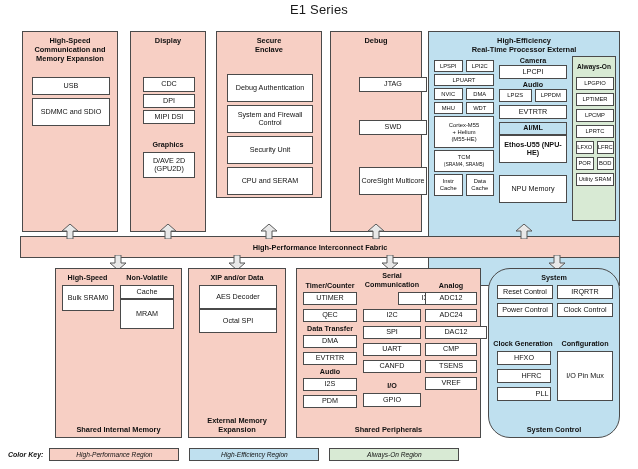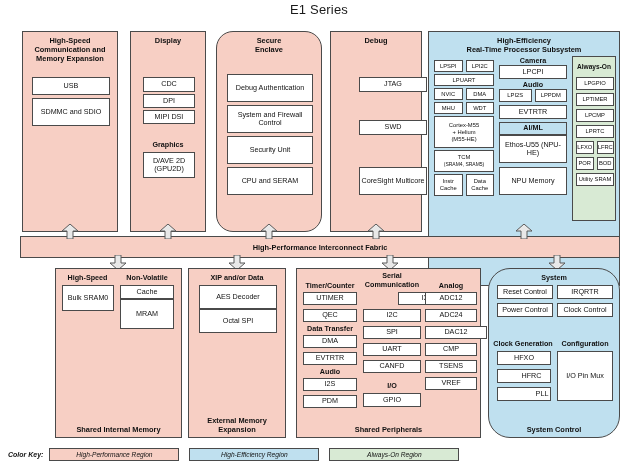--- a/index.html
+++ b/index.html
@@ -106,21 +106,21 @@
     <div class="reg-title">Display</div>
     <div class="stack" style="left:12px;top:45px;width:52px;">
       <div class="cell" style="height:15px;margin-bottom:2px;">CDC</div>
       <div class="cell" style="height:14px;margin-bottom:2px;">DPI</div>
       <div class="cell" style="height:14px;">MIPI DSI</div>
     </div>
     <div class="sub-title" style="position:absolute;left:0;top:108px;width:100%;">Graphics</div>
     <div class="cell multi" style="position:absolute;left:12px;top:120px;width:52px;height:26px;">D/AVE 2D (GPU2D)</div>
   </div>
 
-  <div class="region hp" style="left:216px;top:31px;width:106px;height:201px;border-radius:17px;">
+  <div class="region hp" style="left:216px;top:31px;width:106px;height:167px;">
     <div class="reg-title">
       <div>Secure</div>
       <div>Enclave</div>
     </div>
     <div class="stack" style="left:10px;top:42px;width:86px;">
       <div class="cell" style="height:28px;">Debug Authentication</div>
       <div class="cell" style="height:28px;">System and Firewall Control</div>
       <div class="cell" style="height:28px;">Security Unit</div>
       <div class="cell" style="height:28px;">CPU and SERAM</div>
     </div>
@@ -131,21 +131,21 @@
     <div class="stack" style="left:28px;top:45px;width:68px;gap:24px;">
       <div class="cell" style="height:15px;margin-bottom:4px;">JTAG</div>
       <div class="cell" style="height:15px;margin-bottom:8px;">SWD</div>
       <div class="cell" style="height:28px;">CoreSight Multicore</div>
     </div>
   </div>
 
   <div class="region he" style="left:428px;top:31px;width:192px;height:255px;">
     <div class="reg-title">
       <div>High-Efficiency</div>
-      <div>Real-Time Processor Subsystem</div>
+      <div>Real-Time Processor External</div>
     </div>
 
     <div class="stack" style="left:5px;top:28px;width:60px;">
       <div class="row2" style="margin-bottom:2px;">
         <div class="cell tiny" style="height:12px;">LPSPI</div>
         <div class="cell tiny" style="height:12px;">LPI2C</div>
       </div>
       <div class="cell tiny" style="height:12px;margin-bottom:2px;">LPUART</div>
       <div class="row2" style="margin-bottom:2px;">
         <div class="cell tiny" style="height:12px;">NVIC</div>
@@ -173,21 +173,21 @@
     <div class="stack" style="left:70px;top:24px;width:68px;">
       <div class="sub-title">Camera</div>
       <div class="cell" style="height:14px;margin-bottom:1px;">LPCPI</div>
       <div class="sub-title">Audio</div>
       <div class="row2" style="margin-bottom:3px;">
         <div class="cell tiny" style="height:13px;">LPI2S</div>
         <div class="cell tiny" style="height:13px;">LPPDM</div>
       </div>
       <div class="cell" style="height:14px;margin-bottom:3px;">EVTRTR</div>
       <div class="cell hdr" style="height:13px;margin-bottom:0px;">AI/ML</div>
-      <div class="cell multi" style="height:28px;margin-bottom:4px;">Ethos-U55 (NPU-HE)</div>
+      <div class="cell multi" style="height:28px;margin-bottom:12px;font-weight:bold;">Ethos-U55 (NPU-HE)</div>
       <div class="cell multi" style="height:28px;">NPU Memory</div>
     </div>
 
     <div class="region ao" style="left:143px;top:24px;width:44px;height:165px;">
       <div class="reg-title" style="font-size:6.6px;padding-top:5px;">Always-On</div>
       <div class="stack" style="left:3px;top:20px;width:38px;">
         <div class="cell tiny" style="height:13px;margin-bottom:3px;">LPGPIO</div>
         <div class="cell tiny" style="height:13px;margin-bottom:3px;">LPTIMER</div>
         <div class="cell tiny" style="height:13px;margin-bottom:3px;">LPCMP</div>
         <div class="cell tiny" style="height:13px;margin-bottom:3px;">LPRTC</div>

